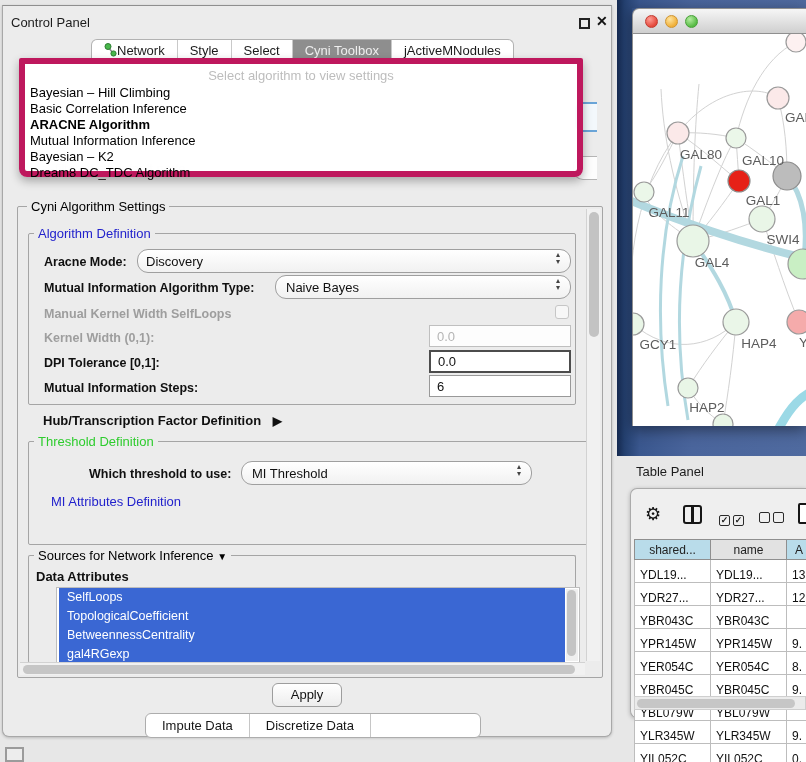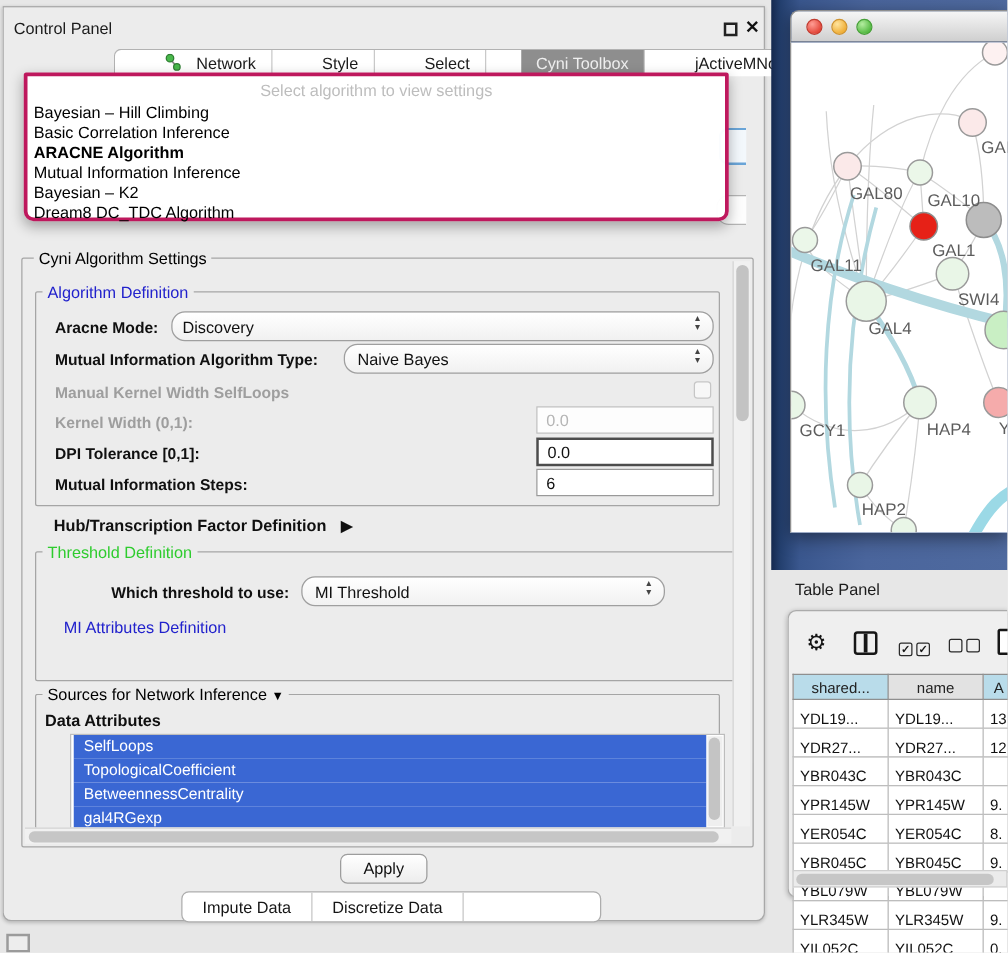--- a/index.html
+++ b/index.html
@@ -11,27 +11,27 @@
   .cpanel { position:absolute; left:2px; top:5px; width:610px; height:732px;
             background:#ececec; border:1px solid #a8a8a8; border-top:1px solid #8f8f8f;
             border-radius:0 0 7px 7px; box-shadow:0 1px 3px rgba(0,0,0,.2); }
   .cp-title { position:absolute; left:8px; top:9px; font-size:13px; color:#1c1c1c; }
   .float-ic { position:absolute; left:576px; top:12px; width:11px; height:11px; border:2px solid #222; }
   .close-ic { position:absolute; left:593px; top:7px; font-size:14px; font-weight:bold; color:#111; }
 
   
   .tabbar { position:absolute; left:88px; top:33px; height:22px; display:flex;
             background:#fff; border:1px solid #b2b2b2; border-bottom:none; border-radius:6px 6px 0 0; overflow:hidden; }
-  .tab { font-size:13px; color:#1b1b1b; padding:3px 12px 0 12px; border-right:1px solid #c9c9c9; display:flex; gap:12px; align-items:flex-start; white-space:nowrap;margin-left:28px; }
+  .tab { font-size:13px; color:#1b1b1b; padding:3px 12px 0 12px; border-right:1px solid #c9c9c9; display:flex; gap:0; align-items:flex-start; white-space:nowrap; }
   .tab:last-child { border-right:none; }
   .tab.sel { background:#8e8e8e; color:#efefef; }
 
   
   .popup { position:absolute; left:16px; top:52px; width:564px; height:119px;
-           background:rgba(255,255,255,.97); border:3px solid #be185d; border-radius:2px 2px 8px 8px;
+           background:rgba(255,255,255,.97); border:6px solid #be185d; border-radius:2px 2px 8px 8px;
            box-shadow:0 4px 10px rgba(0,0,0,.3); z-index:30; }
   .popup-prompt { position:absolute; left:0; right:0; top:4px; text-align:center; color:#bdbdbd; font-size:13px; }
   .popup-item { position:absolute; left:5px; font-size:13px; color:#000; white-space:nowrap; }
 
   .ghost { position:absolute; color:#c4c4c4; font-size:13px; z-index:1; white-space:nowrap; }
   .frag-combo1 { position:absolute; left:572px; top:96px; width:22px; height:30px;
                  border:2px solid #6aa5d8; border-right:none; border-radius:8px 0 0 8px; background:#f3f8fc; z-index:2; }
   .frag-combo2 { position:absolute; left:570px; top:150px; width:24px; height:24px;
                  border:1px solid #b5b5b5; border-right:none; border-radius:10px 0 0 10px; background:#fdfdfd; z-index:2; }
 

